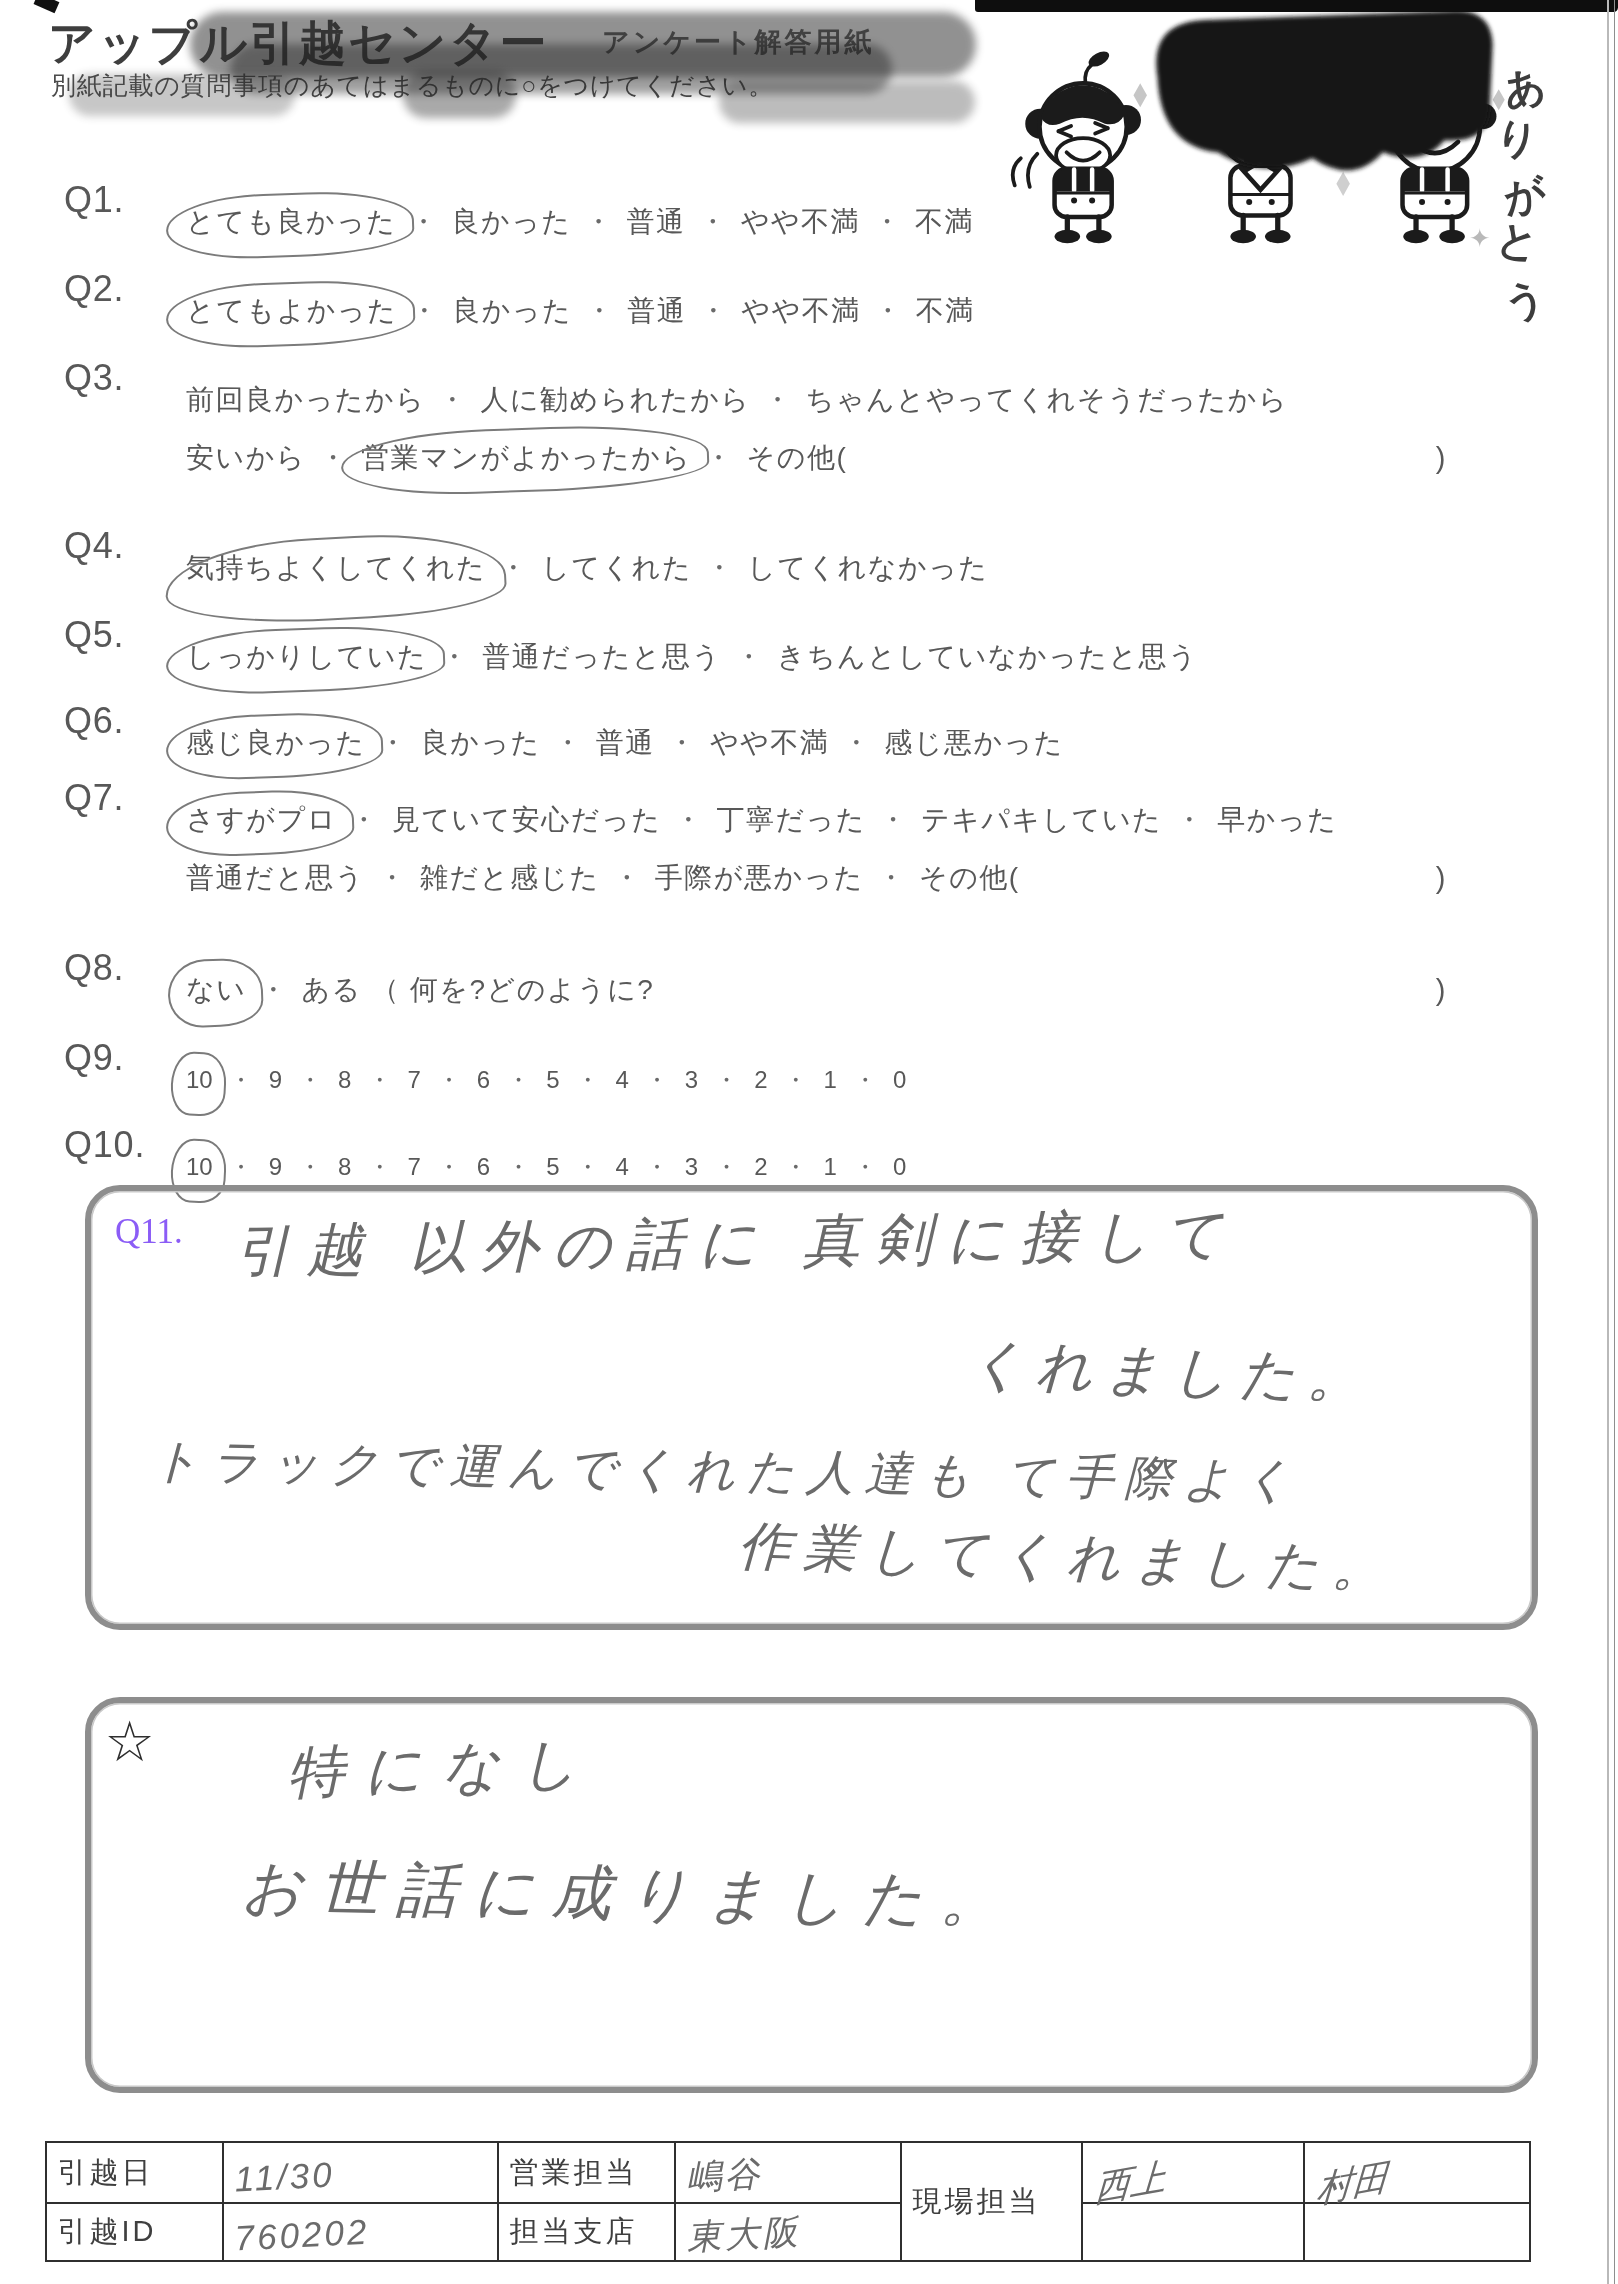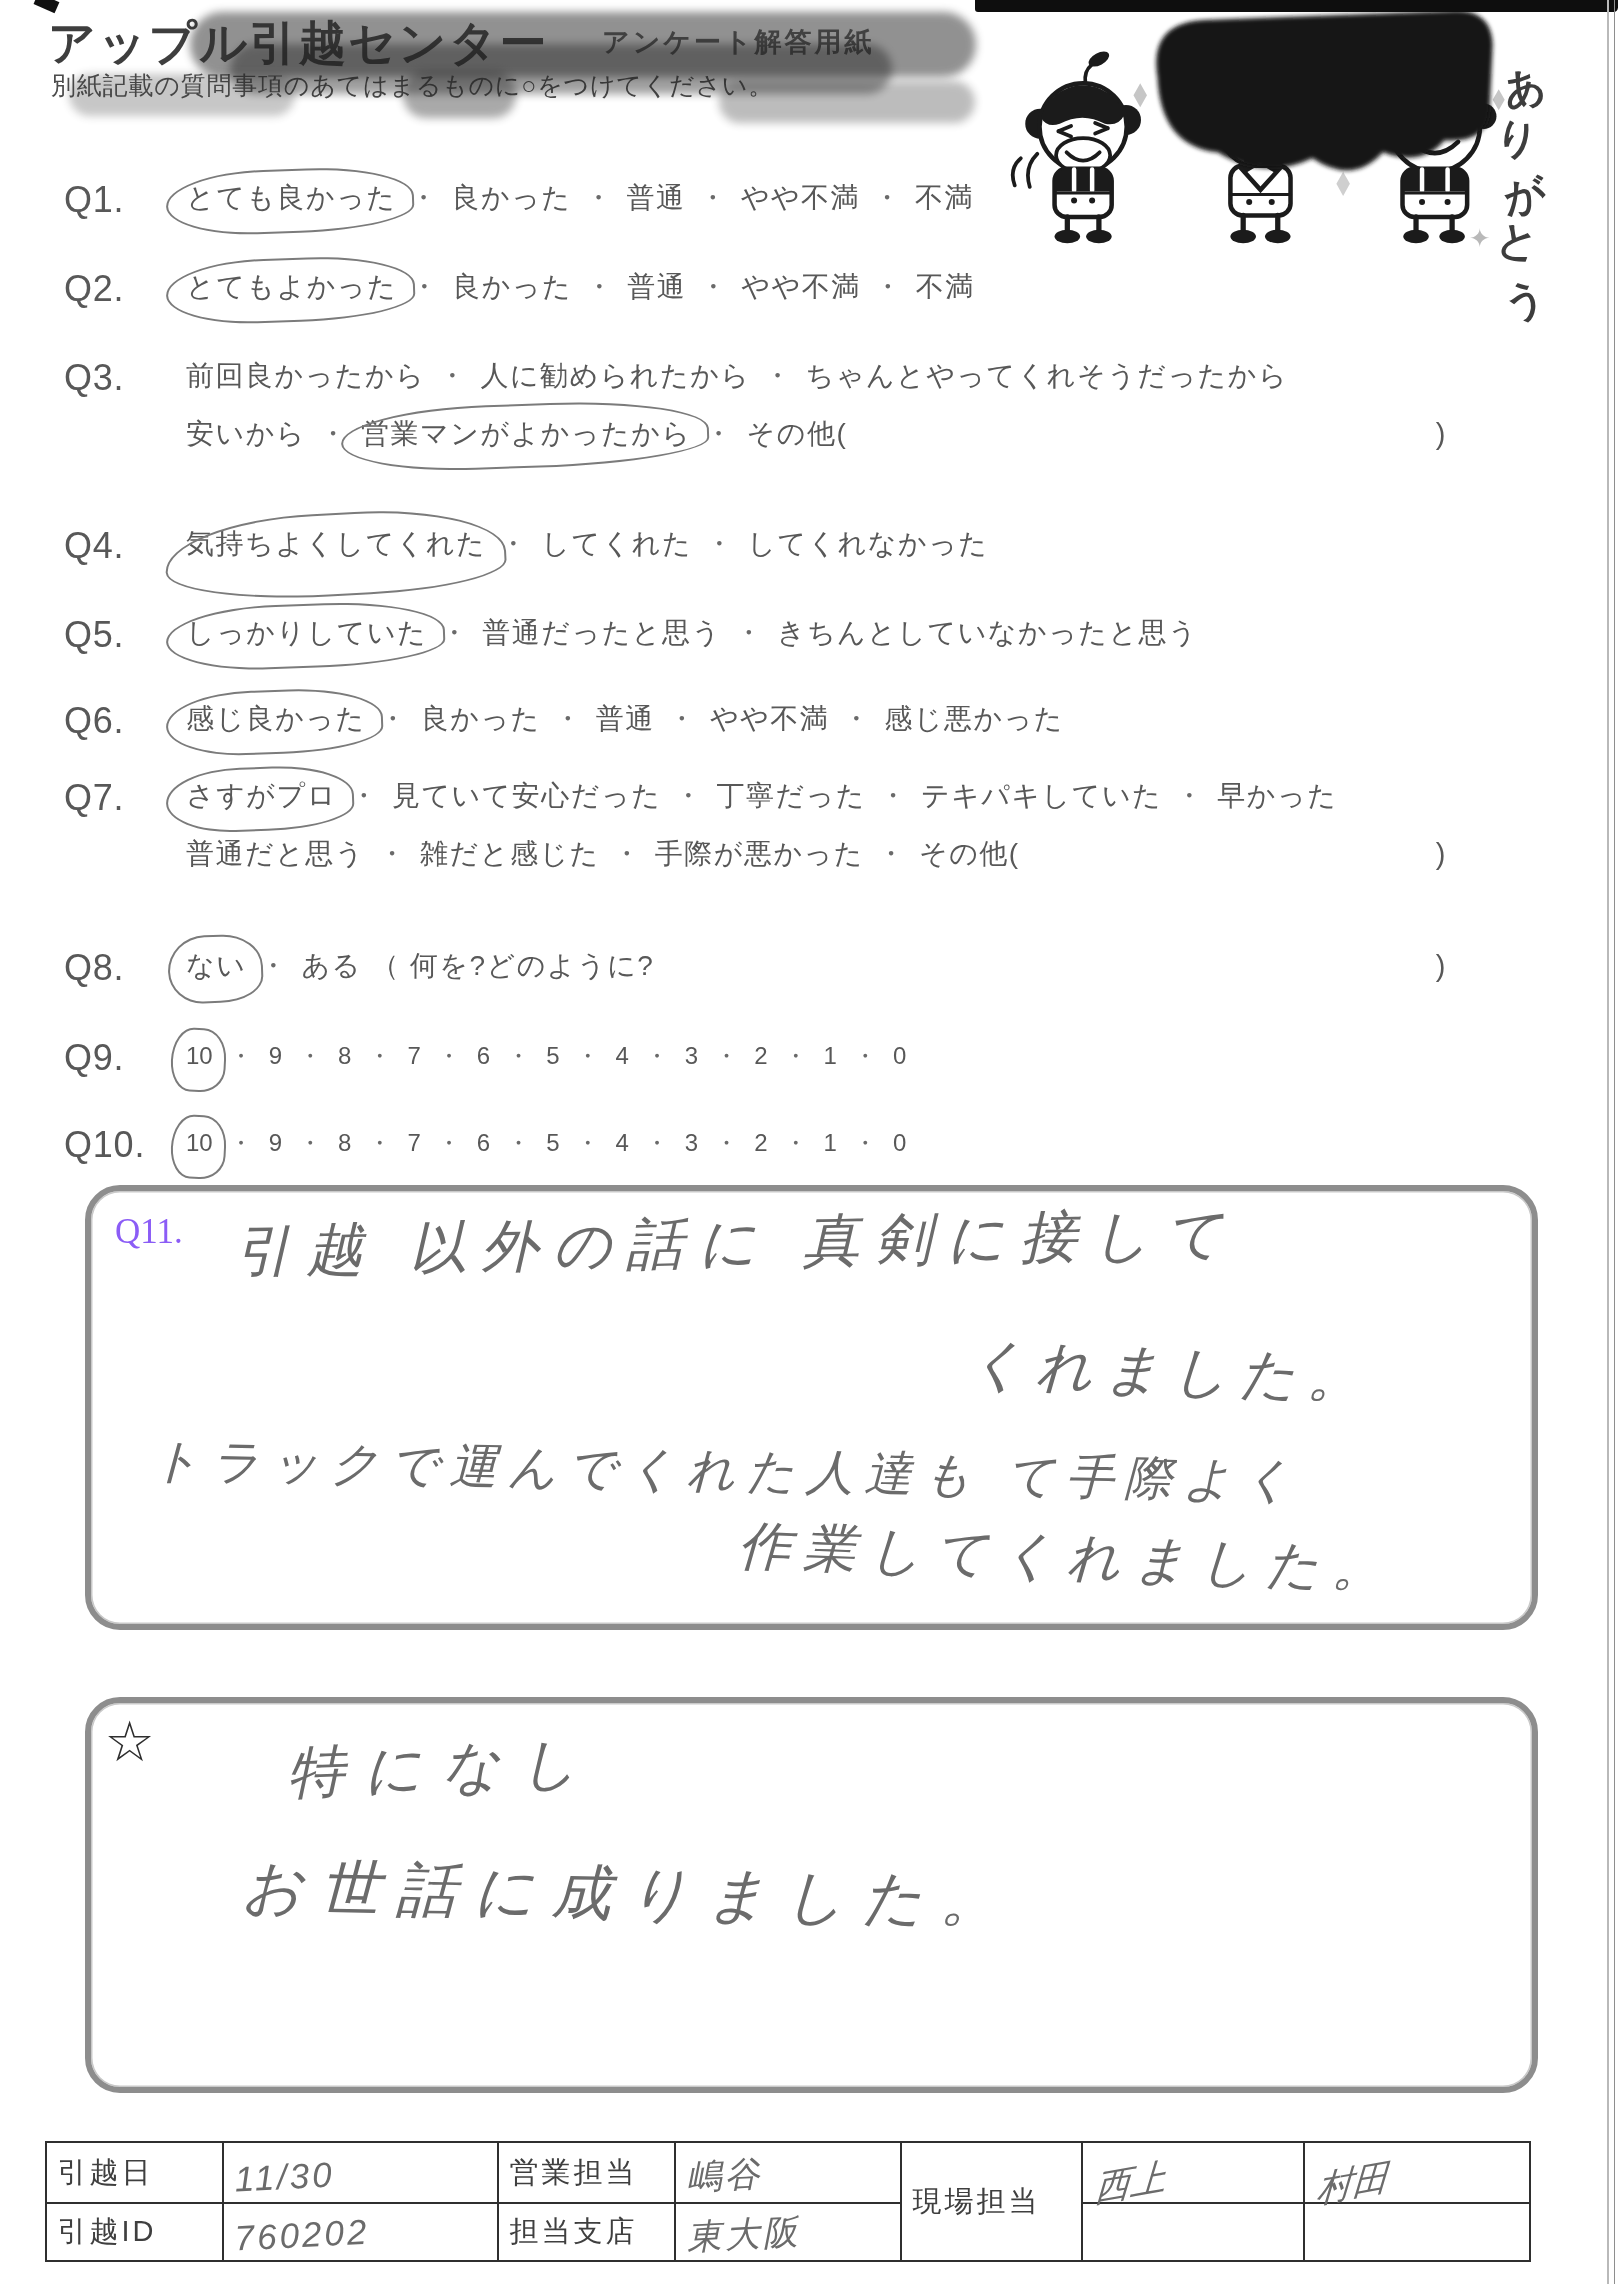--- a/index.html
+++ b/index.html
@@ -29,21 +29,21 @@
     font-size:41px;font-weight:bold;color:#3d3d3d;letter-spacing:6px;z-index:3;
   }
   .thanks-vertical span{display:inline-block;}
   .thanks-vertical span:nth-child(odd){transform:rotate(-10deg);}
   .thanks-vertical span:nth-child(even){transform:rotate(9deg);}
   .thanks-sparkle{position:absolute;left:1469px;top:223px;font-size:25.6px;color:#b9b9b9;z-index:3;}
   
   .questions{position:absolute;left:0;top:0;width:1618px;height:1174px;z-index:2;}
   .q-row{position:absolute;left:64px;display:flex;align-items:flex-start;}
   .q-label{width:122px;flex:none;font-size:36px;color:#585858;letter-spacing:0.8px;}
-  .q-content{display:flex;flex-direction:column;}
+  .q-content{display:flex;flex-direction:column;margin-top:24px;}
   .q-line{display:flex;align-items:center;min-height:38px;line-height:38px;margin-bottom:19.6px;font-size:28px;color:#585858;letter-spacing:1.5px;white-space:nowrap;}
   .q-line.has-tail{width:1261px;justify-content:center;}
   .tail{margin-left:auto;font-size:29px;color:#585858;}
   .sep{margin:0 12.8px;color:#6a6a6a;}
   .opt{position:relative;display:inline-block;}
   .oval{
     position:absolute;inset:-10.5px -18px -15px -19.6px;border:2.6px solid #7b7b7b;
     border-radius:48% 52% 56% 44% / 64% 58% 46% 58%;transform:rotate(-2deg);pointer-events:none;
   }
   .qr1{top:179px}.qr2{top:268px}.qr3{top:357px}.qr4{top:525px}.qr5{top:614px}

